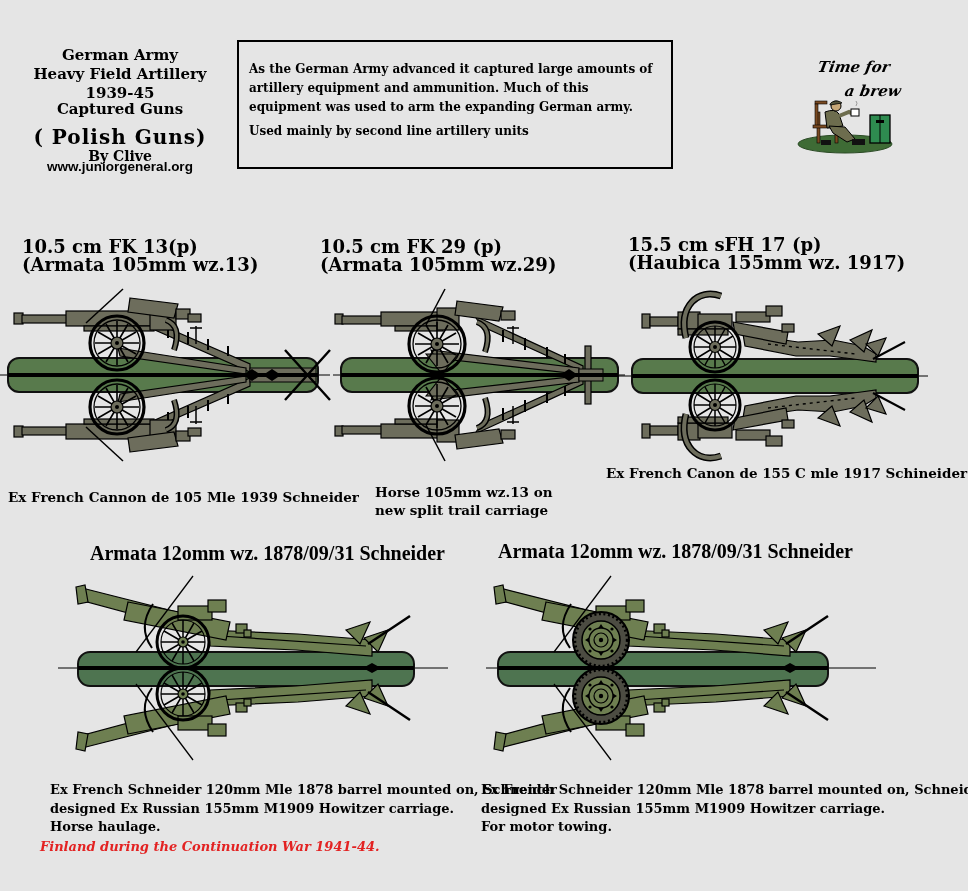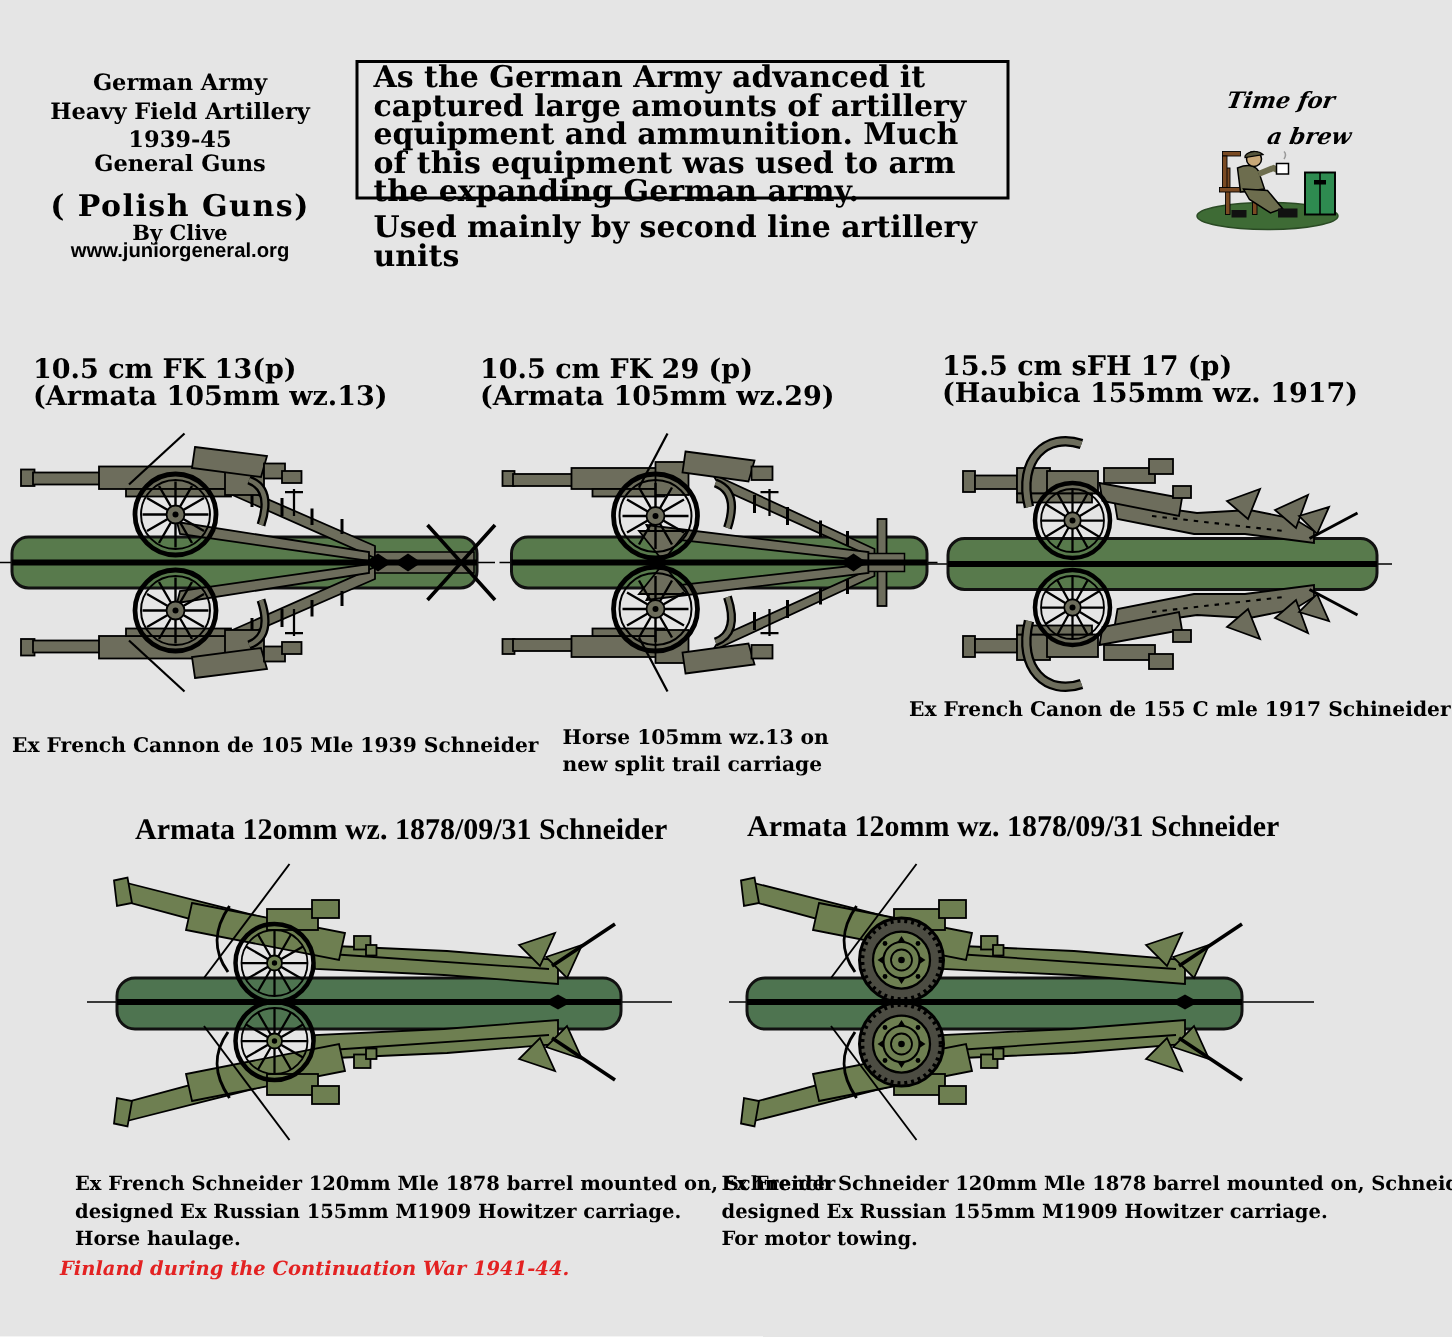--- a/index.html
+++ b/index.html
@@ -12,21 +12,21 @@
   .abs{position:absolute;}
   
   #hdr{left:6px;top:0;width:228px;height:200px;text-align:center;font-weight:bold;}
   .h-l{position:absolute;width:100%;font-size:15px;white-space:nowrap;}
   .h-l5{font-size:20px;letter-spacing:1px;}
   .h-l6{font-size:14px;}
   .h-url{position:absolute;width:100%;font-family:"Liberation Sans",sans-serif;
          font-size:13.5px;font-weight:bold;}
   
   #introbox{left:237px;top:40px;width:412px;height:89px;border:2px solid #000;
-            padding:0 10px;box-sizing:content-box;font-size:20px;font-weight:bold;line-height:19px;}
+            padding:18px 10px;box-sizing:content-box;font-size:12px;font-weight:bold;line-height:19px;}
   #introbox .p2{margin-top:5px;}
   #thanksbox{left:653px;top:44px;width:133px;height:87px;border:2px solid #000;
              padding:7px 0 0 9px;font-size:14px;font-weight:bold;line-height:19px;}
   
   .script{font-style:italic;font-weight:bold;font-size:15px;transform:skewX(-10deg);
           white-space:nowrap;}
   
   .gtitle{position:absolute;text-align:left;font-size:18px;font-weight:bold;line-height:18px;white-space:nowrap;}
   .gcap{position:absolute;font-size:13.5px;font-weight:bold;line-height:18px;white-space:nowrap;}
   .gtitle2{position:absolute;text-align:center;font-family:"Liberation Serif",serif;
@@ -45,21 +45,21 @@
 </style>
 </head>
 <body>
 
 <div id="page">
 
   <div id="hdr" class="abs">
     <div class="h-l" style="top:46px">German Army</div>
     <div class="h-l" style="top:65px">Heavy Field Artillery</div>
     <div class="h-l" style="top:84px">1939-45</div>
-    <div class="h-l" style="top:100px">General Guns</div>
+    <div class="h-l" style="top:100px">Captured Guns</div>
     <div class="h-l h-l5" style="top:125px">( Polish  Guns)</div>
     <div class="h-l h-l6" style="top:148px">By Clive</div>
     <div class="h-url" style="top:159px">www.juniorgeneral.org</div>
   </div>
 
   <div id="introbox" class="abs">
     <div class="p1">As the German Army advanced it captured large amounts of artillery equipment and ammunition. Much of this equipment was used to arm the expanding German army.</div>
     <div class="p2">Used mainly by second line artillery units</div>
   </div>
 

